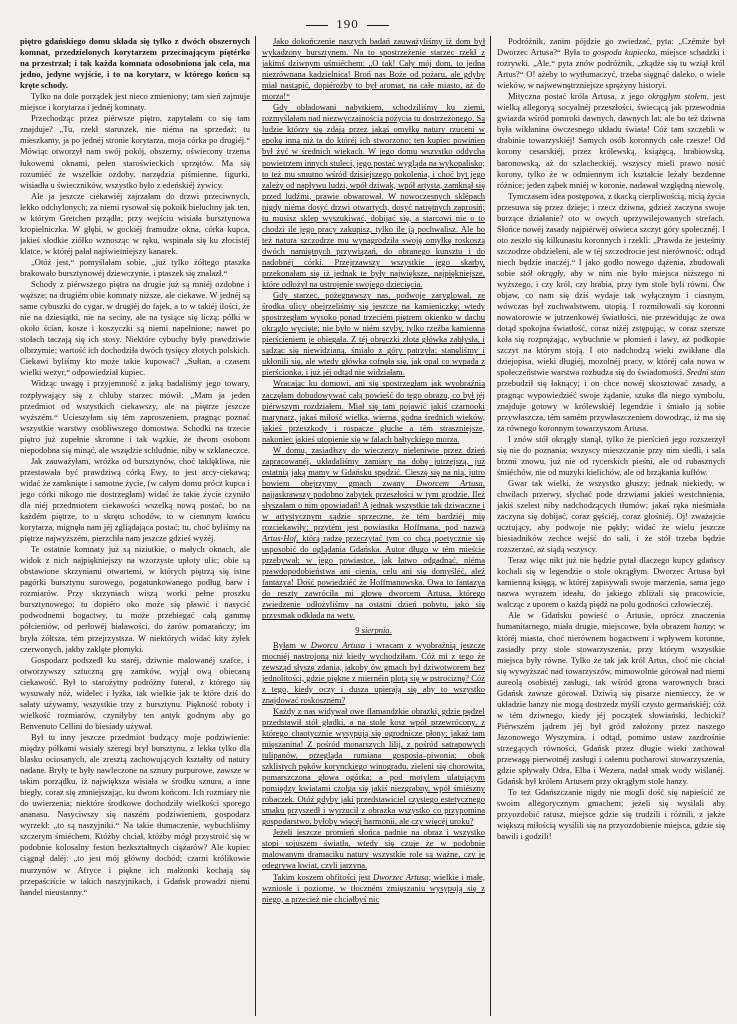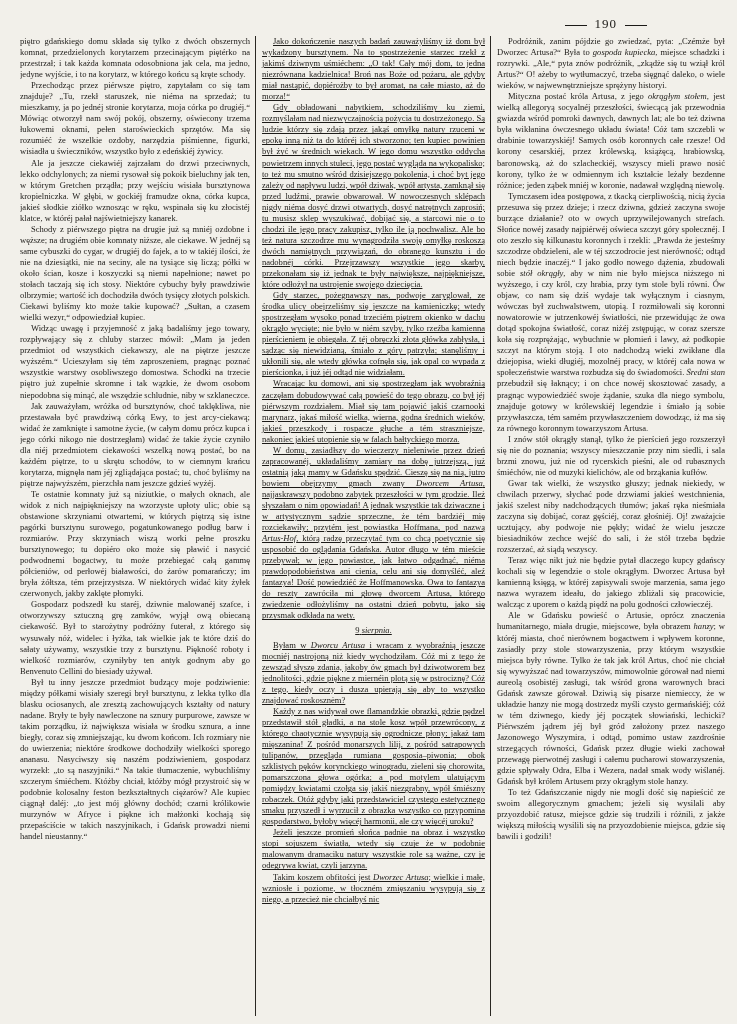--- a/index.html
+++ b/index.html
@@ -5,55 +5,57 @@
   html, body { margin: 0; padding: 0; }
   body {
     width: 737px; height: 1024px; overflow: hidden;
     background: #f2f0ea;
     font-family: "Liberation Serif", "DejaVu Serif", serif;
     color: #1c1a17;
   }
   .page { position: relative; width: 737px; height: 1024px; }
   .page-number {
     position: absolute; top: 16px; left: 0; width: 655px;
-    text-align: right; font-size: 13px; letter-spacing: 1px;
+    text-align: center; font-size: 13px; letter-spacing: 1px; padding-left: 20px;
   }
   .page-number .dash { display: inline-block; width: 22px; border-top: 1px solid #1c1a17; vertical-align: middle; margin: 0 8px; }
   .columns {
     position: absolute; top: 36px; left: 20px; width: 705px; height: 980px;
     display: flex;
   }
   .col {
     width: 235px; height: 980px; overflow: hidden;
     font-size: 8.55px; line-height: 11.05px;
     text-align: justify; hyphens: none;
     box-sizing: border-box;
   }
   .col.c1 { padding-right: 5px; }
   .col.c2 { padding: 0 5px 0 6px; border-left: 1px solid #2a2722; text-decoration: underline; }
   .col.c3 { padding-left: 6px; border-left: 1px solid #2a2722; }
   .col p { margin: 0; text-indent: 11px; }
-  .col p.cont { text-indent: 0; }
+  .col p.cont { text-indent: 0; font-weight: bold; }
   .col .date { text-align: center; margin: 4px 0 3px 0; text-indent: 0; }
   .col .date .it { font-style: italic; }
   .it { font-style: italic; }
 </style>
 </head>
 <body>
 
 <div class="page">
   <div class="page-number">
     <span class="dash"></span><span>190</span><span class="dash"></span>
   </div>
 
   <div class="columns">
     <div class="col c1">
         <p class="cont"><span>piętro gdańskiego domu składa się tylko z dwóch obszernych komnat, przedzielonych korytarzem przecinającym piętérko na przestrzał; i tak każda komnata odosobniona jak cela, ma jedno, jedyne wyjście, i to na korytarz, w którego końcu są kręte schody.</span></p>
+        <p><span>Tylko na dole porządek jest nieco zmieniony; tam sień zajmuje miejsce i korytarza i jednéj komnaty.</span></p>
         <p><span>Przechodząc przez piérwsze piętro, zapytałam co się tam znajduje? „Tu, rzekł staruszek, nie niéma na sprzedaż; tu mieszkamy, ja po jednéj stronie korytarza, moja córka po drugiéj.“ Mówiąc otworzył nam swój pokój, obszerny, oświecony trzema łukowemi oknami, pełen staroświeckich sprzętów. Ma się rozumiéć że wszelkie ozdoby, narzędzia piśmienne, figurki, wisiadła u świeczników, wszystko było z edeńskiéj żywicy.</span></p>
         <p><span>Ale ja jeszcze ciekawiéj zajrzałam do drzwi przeciwnych, lekko odchylonych; za niemi rysował się pokoik bieluchny jak ten, w którym Gretchen prządła; przy wejściu wisiała bursztynowa kropielniczka. W głębi, w gockiéj framudze okna, córka kupca, jakieś słodkie ziółko wznosząc w ręku, wspinała się ku złocistéj klatce, w któréj pałał najświetniejszy kanarek.</span></p>
+        <p><span>„Otóż jest,“ pomyślałam sobie, „już tylko żółtego ptaszka brakowało bursztynowéj dziewczynie, i ptaszek się znalazł.“</span></p>
         <p><span>Schody z piérwszego piętra na drugie już są mniéj ozdobne i węższe; na drugiém obie komnaty niższe, ale ciekawe. W jednéj są same cybuszki do cygar, w drugiéj do fajek, a to w takiéj ilości, że nie na dziesiątki, nie na seciny, ale na tysiące się liczą; półki w około ścian, kosze i koszyczki są niemi napełnione; nawet po stołach taczają się ich stosy. Niektóre cybuchy były prawdziwie olbrzymie; wartość ich dochodziła dwóch tysięcy złotych polskich. Ciekawi byliśmy kto może takie kupować? „Sułtan, a czasem wielki wezyr,“ odpowiedział kupiec.</span></p>
         <p><span>Widząc uwagę i przyjemność z jaką badaliśmy jego towary, rozpływający się z chluby starzec mówił: „Mam ja jeden przedmiot od wszystkich ciekawszy, ale na piętrze jeszcze wyższém.“ Ucieszyłam się tém zaproszeniem, pragnąc poznać wszystkie warstwy osobliwszego domostwa. Schodki na trzecie piętro już zupełnie skromne i tak wązkie, że dwom osobom niepodobna się minąć, ale wszędzie schludnie, niby w szklaneczce.</span></p>
         <p><span>Jak zauważyłam, wróżka od bursztynów, choć taklękliwa, nie przestawała być prawdziwą córką Ewy, to jest arcy-ciekawą; widać że zamknięte i samotne życie, (w całym domu prócz kupca i jego córki nikogo nie dostrzegłam) widać że takie życie czyniło dla niéj przedmiotem ciekawości wszelką nową postać, bo na każdém piętrze, to u skrętu schodów, to w ciemnym krańcu korytarza, mignęła nam jéj zgliądająca postać; tu, choć byliśmy na piętrze najwyższém, pierzchła nam jeszcze gdzieś wyżéj.</span></p>
         <p><span>Te ostatnie komnaty już są niziutkie, o małych oknach, ale widok z nich najpiękniejszy na wzorzyste upłoty ulic; obie są obstawione skrzyniami otwartemi, w których piętrzą się istne pagórki bursztynu surowego, pogatunkowanego podług barw i rozmiarów. Przy skrzyniach wiszą worki pełne proszku bursztynowego; tu dopiéro oko może się pławić i nasycić podwodnemi bogactwy, tu może przebiegać całą gammę półcieniów, od perłowéj białawości, do żarów pomarańczy; im bryła żółtsza, tém przejrzystsza. W niektórych widać kity żyłek czerwonych, jakby zaklęte płomyki.</span></p>
         <p><span>Gospodarz podszedł ku staréj, dziwnie malowanéj szafce, i otworzywszy sztuczną grę zamków, wyjął ową obiecaną ciekawość. Był to starożytny podróżny futerał, z którego się wysuwały nóż, widelec i łyżka, tak wielkie jak te które dziś do sałaty używamy, wszystkie trzy z bursztynu. Piękność roboty i wielkość rozmiarów, czyniłyby ten antyk godnym aby go Benvenuto Cellini do biesiady używał.</span></p>
         <p><span>Był tu inny jeszcze przedmiot budzący moje podziwienie: między półkami wisiały szeregi brył bursztynu, z lekka tylko dla blasku ociosanych, ale zresztą zachowujących kształty od natury nadane. Bryły te były nawleczone na sznury purpurowe, zawsze w takim porządku, iż największa wisiała w środku sznura, a inne biegły, coraz się zmniejszając, ku dwom końcom. Ich rozmiary nie do uwierzenia; niektóre środkowe dochodziły wielkości sporego ananasu. Nasyciwszy się naszém podziwieniem, gospodarz wyrzekł: „to są naszyjniki.“ Na takie tłumaczenie, wybuchliśmy szczerym śmiéchem. Któżby chciał, któżby mógł przystroić się w podobnie kolosalny feston bezkształtnych ciężarów? Ale kupiec ciągnął daléj: „to jest mój główny dochód; czarni królikowie murzynów w Afryce i piękne ich małżonki kochają się przepaściście w takich naszyjnikach, i Gdańsk prowadzi niemi handel nieustanny.“</span></p>
       </div>
     <div class="col c2">
         <p><span>Jako dokończenie naszych badań zauważyliśmy iż dom był wykadzony bursztynem. Na to spostrzeżenie starzec rzekł z jakimś dziwnym uśmiéchem: „O tak! Cały mój dom, to jedna niezrównana kadzielnica! Broń nas Boże od pożaru, ale gdyby miał nastąpić, dopiérożby to był aromat, na całe miasto, aż do morza!“</span></p>
         <p><span>Gdy obładowani nabytkiem, schodziliśmy ku ziemi, rozmyślałam nad niezwyczajnością pożycia tu dostrzeżonego. Są ludzie którzy się zdają przez jakąś omyłkę natury rzuceni w epokę inną niż ta do któréj ich stworzono; ten kupiec powinien był żyć w średnich wiekach. W jego domu wszystko oddycha powietrzem innych stuleci, jego postać wygląda na wykopalisko; to też mu smutno wśród dzisiejszego pokolenia, i choć byt jego zależy od napływu ludzi, wpół dziwak, wpół artysta, zamknął się przed ludźmi, prawie obwarował. W nowoczesnych sklépach nigdy niéma dosyć drzwi otwartych, dosyć natrętnych zaprosiń; tu musisz sklep wyszukiwać, dobijać się, a starcowi nie o to chodzi ile jego pracy zakupisz, tylko ile ją pochwalisz. Ale bo też natura szczodrze mu wynagrodziła swoję omyłkę roskoszą dwóch namiętnych przywiązań, do obranego kunsztu i do nadobnéj córki. Przejrzawszy wszystkie jego skarby, przekonałam się iż jednak te były największe, najpiękniejsze, które odłożył na ustrojenie swojego dziecięcia.</span></p>

